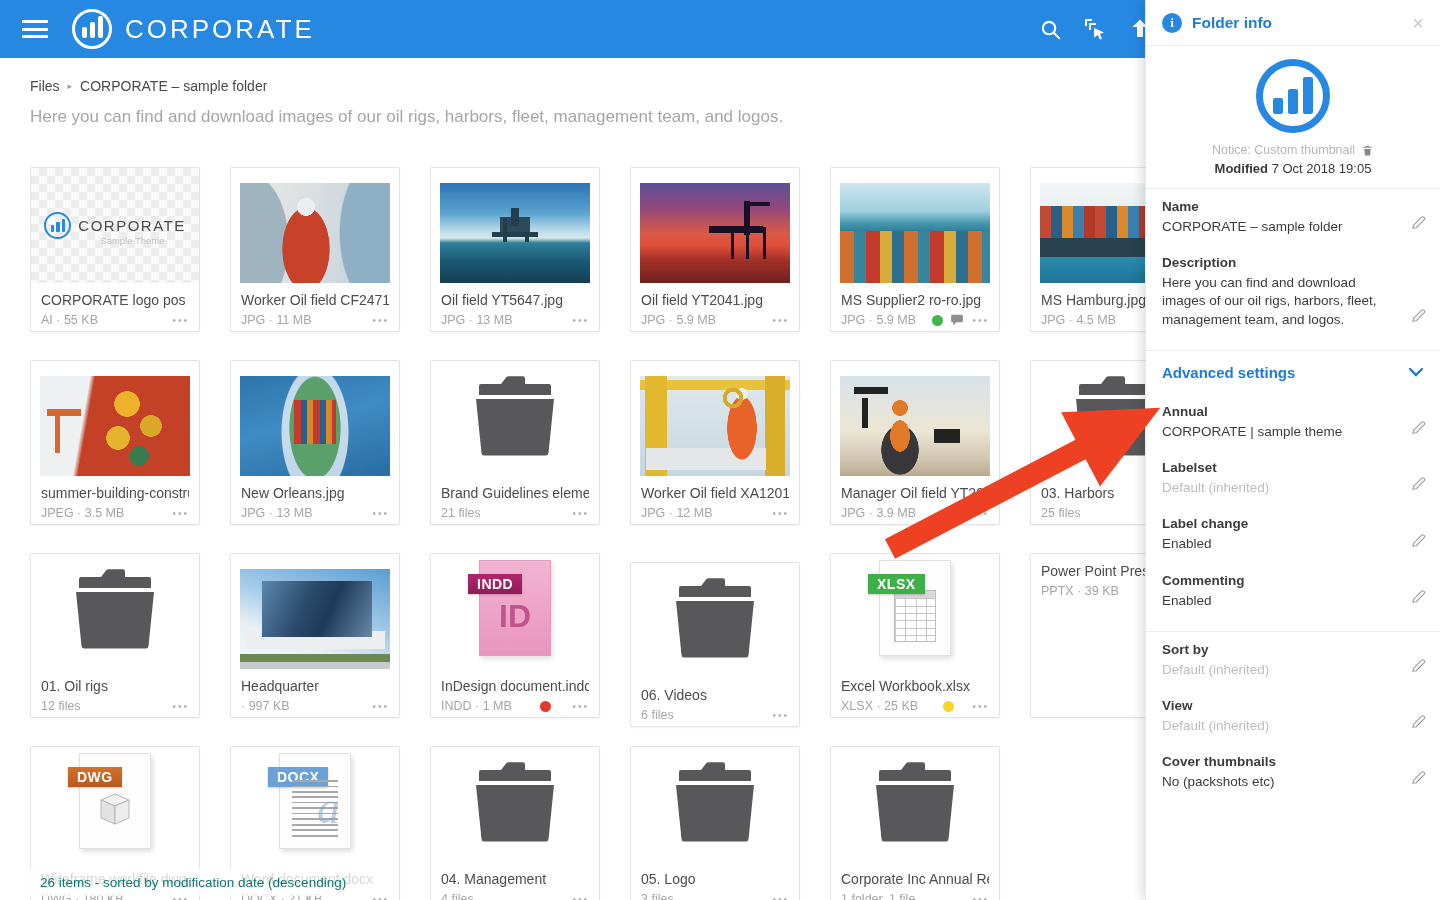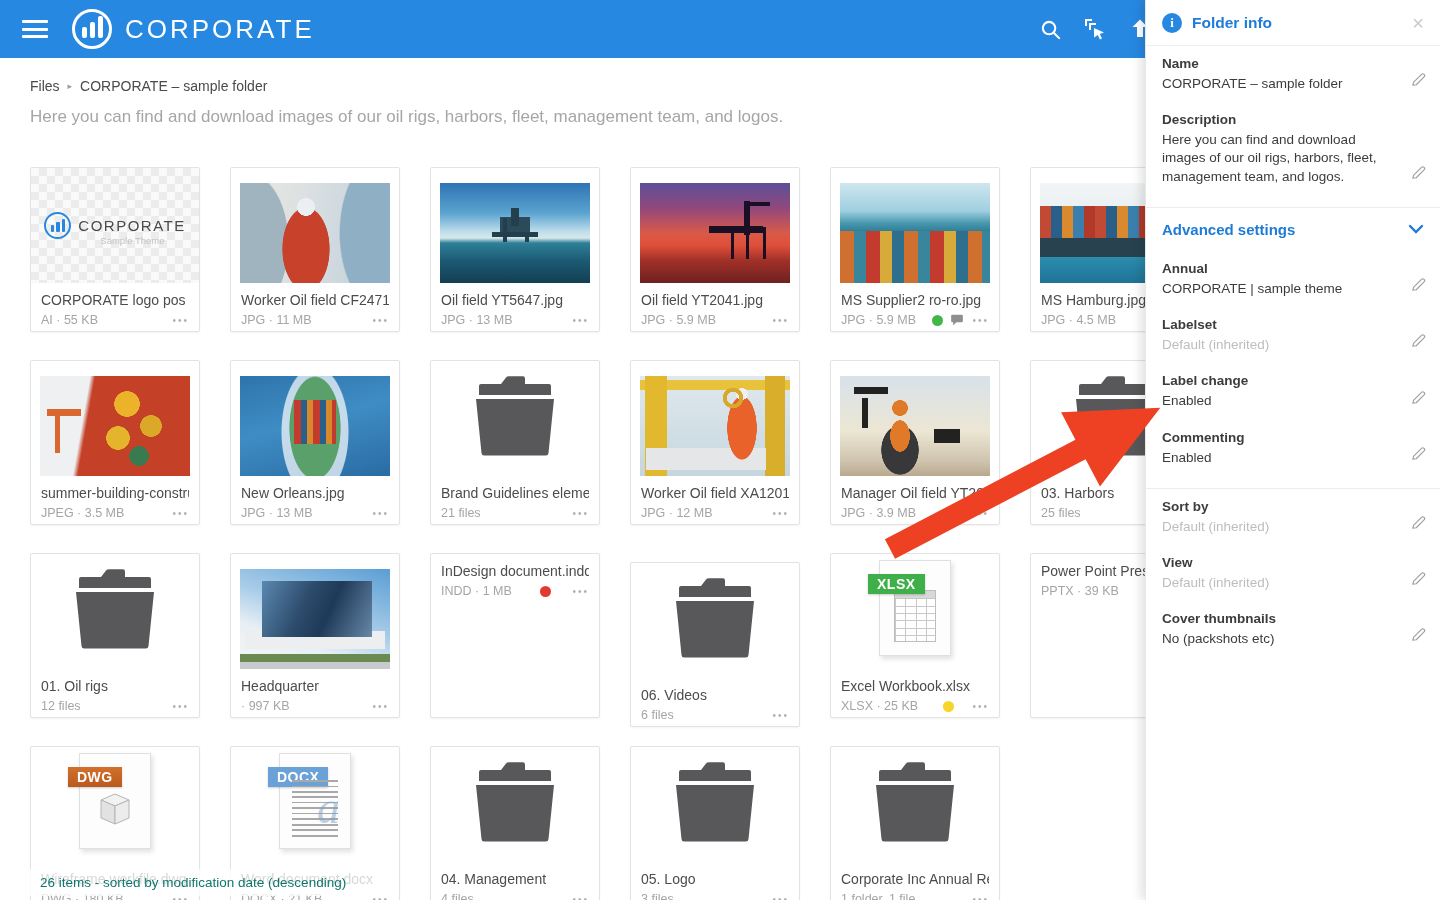--- a/index.html
+++ b/index.html
@@ -400,20 +400,26 @@
             <div class="ph ph-building"></div>
           </div>
           <div class="card-title">Headquarter</div>
           <div class="card-meta">
             <span>· 997 KB</span>
             <span style="margin-left: auto;"></span>
             <span class="card-dots">•••</span>
           </div>
         </div>
         <div class="card" style="left: 430px; top: 495px;">
+          <div class="thumb center">
+            <div class="doc-sheet doc-indd">
+              <span class="doc-badge">INDD</span>
+              <span class="indd-id">ID</span>
+            </div>
+          </div>
           <div class="card-title">InDesign document.indd</div>
           <div class="card-meta">
             <span>INDD · 1 MB</span>
             <span style="margin-left: auto;"></span>
             <span class="dot red"></span>
             <span class="card-dots">•••</span>
           </div>
         </div>
         <div class="card" style="left: 630px; top: 495px; margin-top: 9px;">
           <div class="thumb center">
@@ -531,20 +537,38 @@
   </div>
 
   <div class="status-bar">26 items - sorted by modification date (descending)</div>
 
   <div class="sidebar">
     <div class="sb-header">
       <span class="info-badge">i</span>
       <span class="sb-title">Folder info</span>
       <span class="sb-close">×</span>
     </div>
+    <div class="sb-thumbwrap">
+      <div class="sb-circle">
+          <i></i>
+          <i></i>
+          <i></i>
+        </div>
+      <div class="sb-notice">
+        <span>Notice: Custom thumbnail</span>
+        <svg width="13" height="13" viewBox="0 0 24 24" fill="#8a8a8a" style="cursor:pointer">
+            <path d="M9 3 h6 v2 h5 v2 H4 V5 h5 Z M6 9 h12 l-1.2 12 H7.2 Z"></path>
+          </svg>
+      </div>
+      <div class="sb-modified">
+        <b>Modified</b>
+        <span>7 Oct 2018 19:05</span>
+      </div>
+      <div class="sb-div"></div>
+    </div>
     <div id="sb-top">
         <div class="sb-field">
           <div class="sb-label">Name</div>
           <div class="sb-value">CORPORATE – sample folder</div>
           <span class="pencil"><svg width="17" height="17" viewBox="0 0 24 24" fill="none" stroke="#9e9e9e" stroke-width="1.6" stroke-linejoin="round">
               <path d="M4 20 L5.2 15.8 L16.6 4.4 a1.9 1.9 0 0 1 2.7 0 l0.9 0.9 a1.9 1.9 0 0 1 0 2.7 L8.8 19.4 L4 20 Z"></path>
             </svg></span>
         </div>
         <div class="sb-field">
           <div class="sb-label">Description</div>

